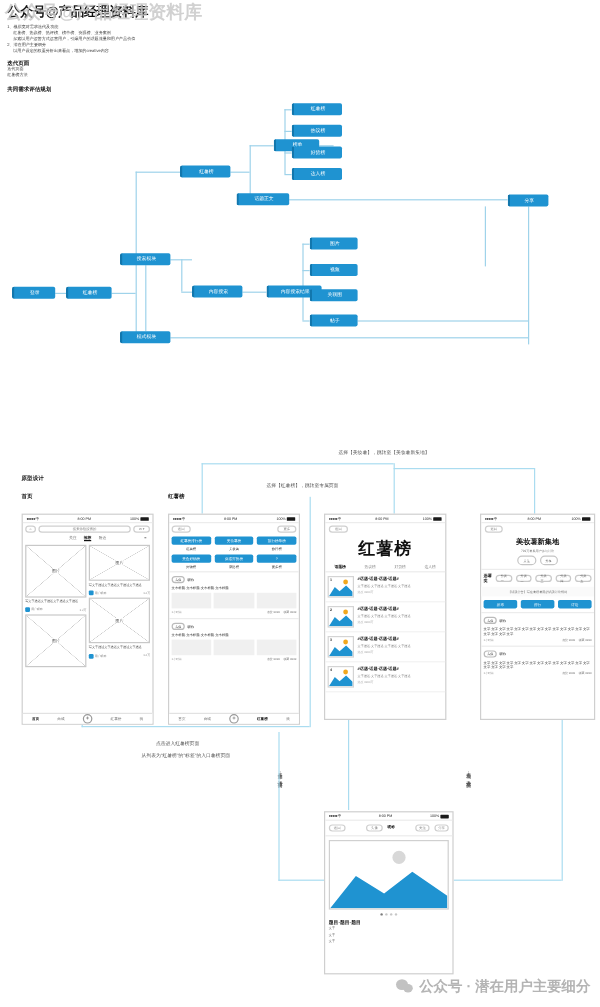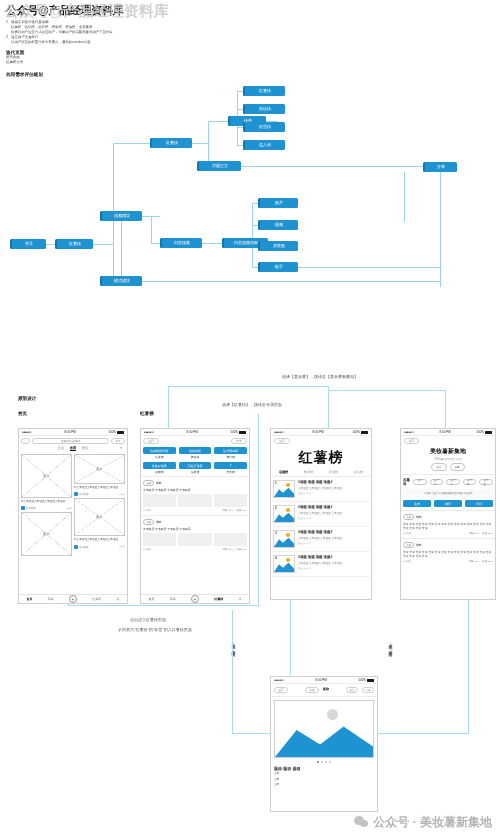--- a/index.html
+++ b/index.html
@@ -593,14 +593,14 @@
   <div class="art-body">文字</div>
   <div class="art-body">文字</div>
   <div class="art-body">文字</div>
 </div>
 
 <div class="wm-bottom">
   <span class="wmic">
       <i class="b1"></i>
       <i class="b2"></i>
     </span>
-  <span>公众号 · 美妆薯新集地</span>
+  <span>公众号 · 潜在用户主要细分</span>
 </div>
 
 </body></html>

